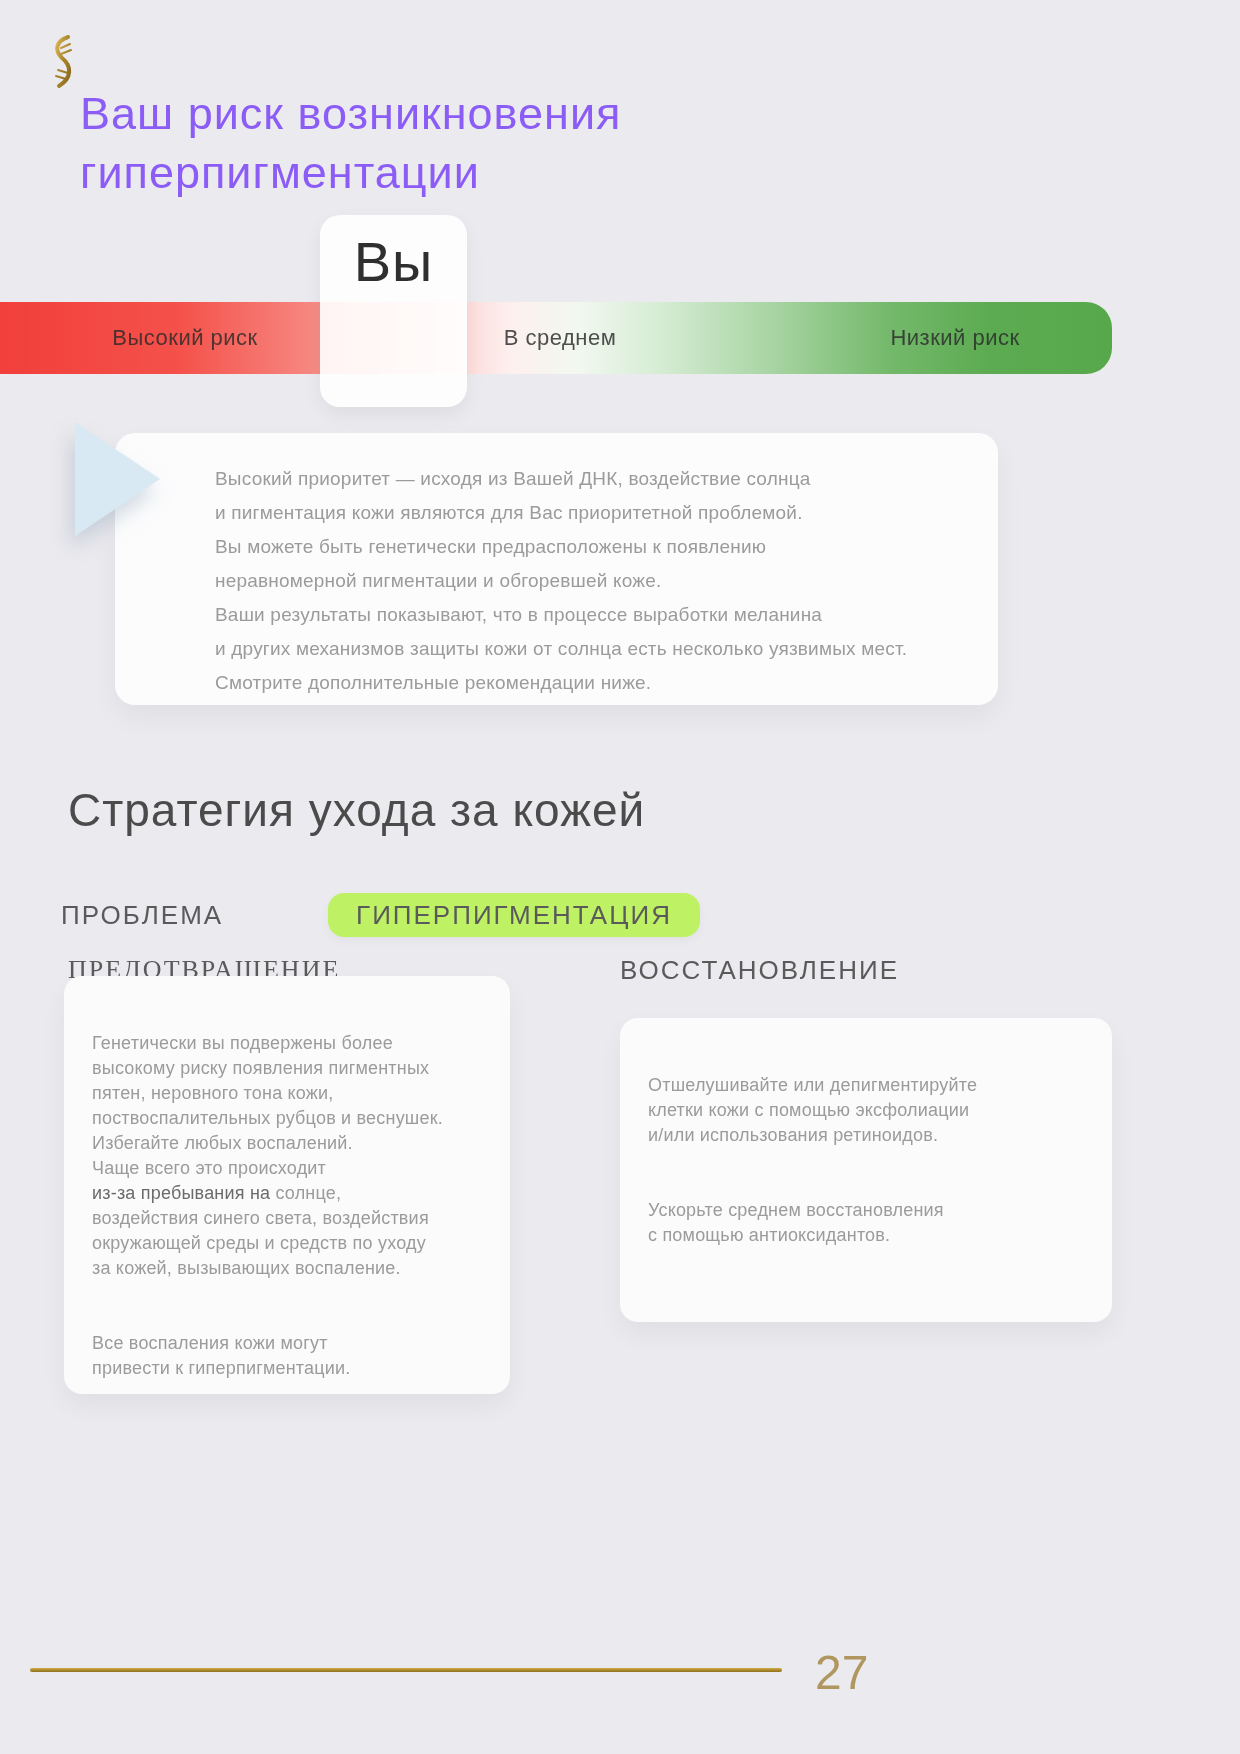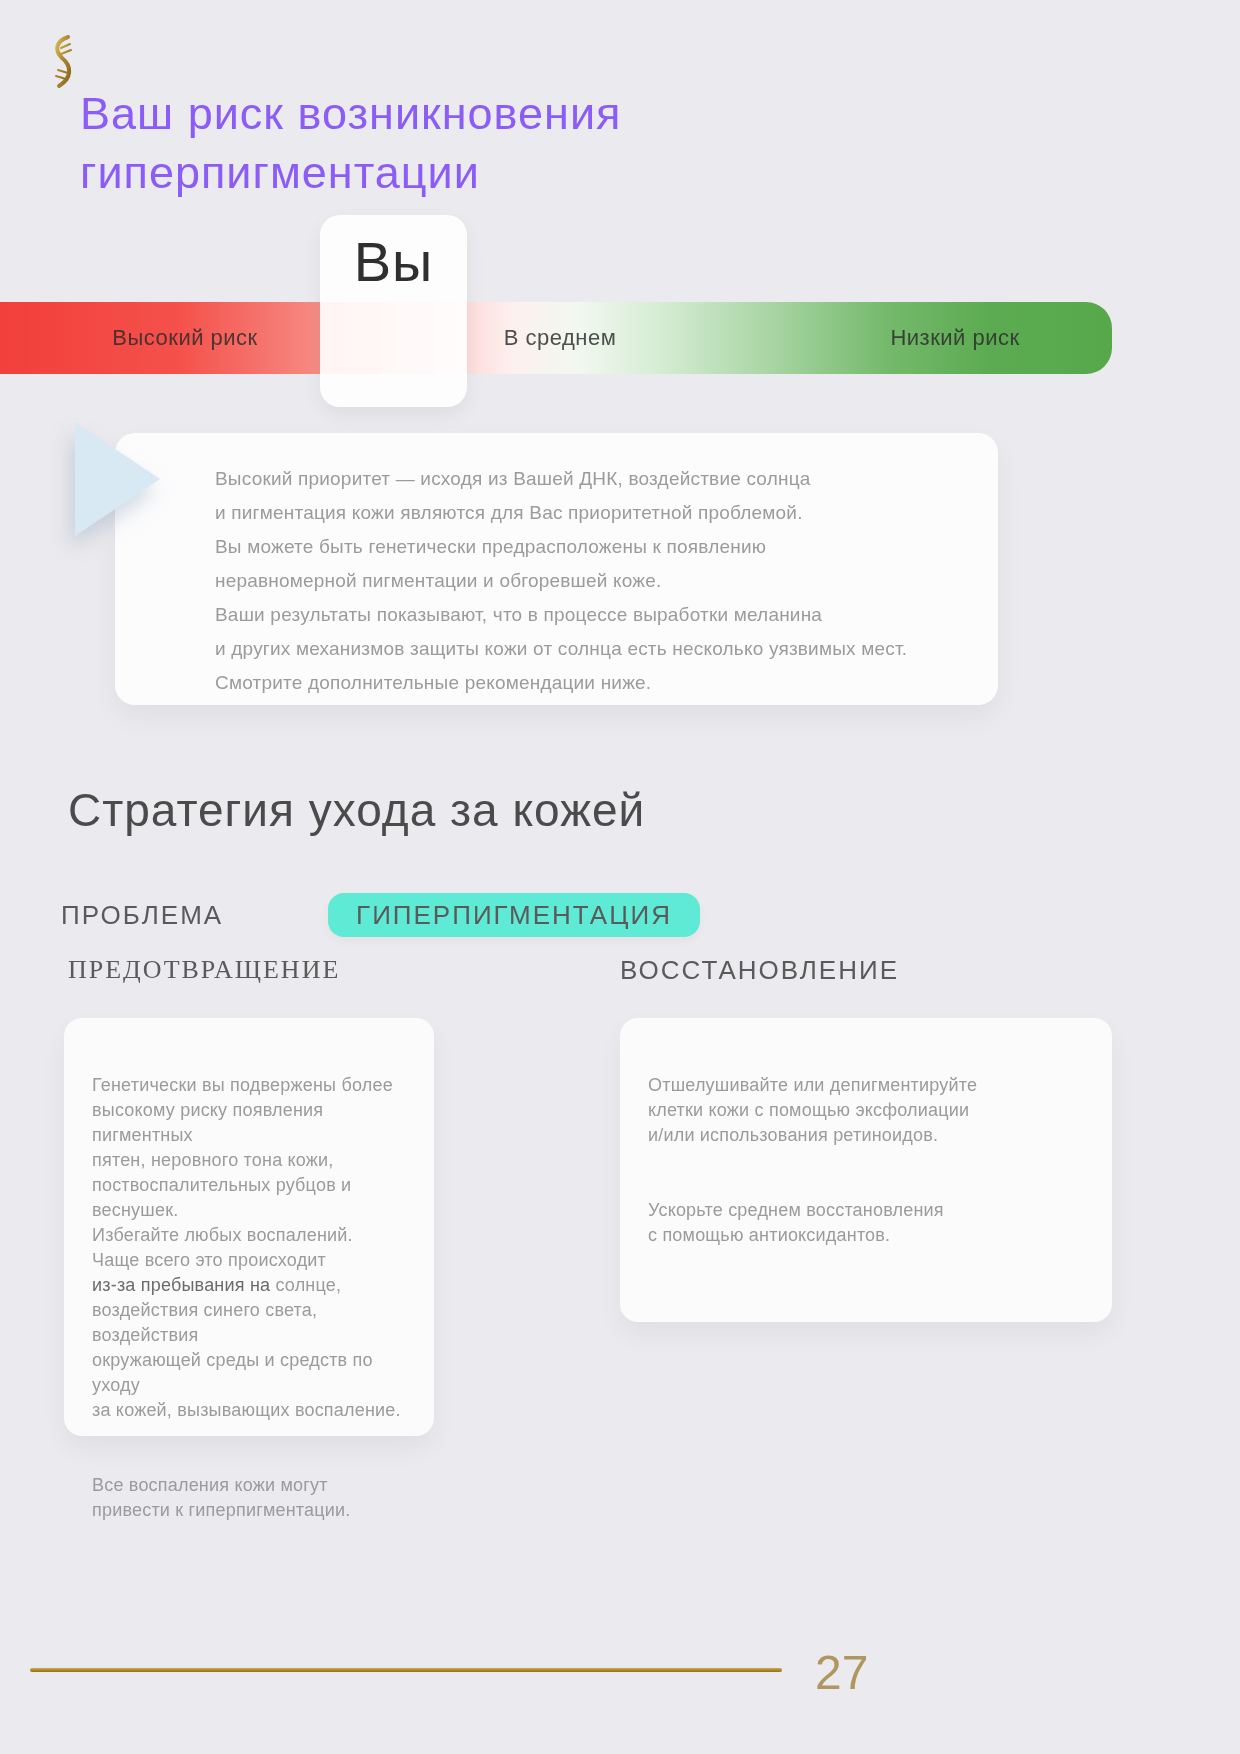--- a/index.html
+++ b/index.html
@@ -34,28 +34,28 @@
   .triangle{position:absolute;left:75px;top:422px;width:0;height:0;
       border-top:57px solid transparent;border-bottom:57px solid transparent;
       border-left:85px solid #d8e9f3;
       filter:drop-shadow(-4px 12px 10px rgba(110,140,165,0.30));z-index:3;}
 
   
   .h2{position:absolute;left:68px;top:783px;font-size:46px;font-weight:300;color:#4b4b4b;letter-spacing:1px;}
   .problem-row{position:absolute;left:61px;top:893px;height:44px;display:flex;align-items:center;}
   .label-caps{font-size:26px;font-weight:300;color:#5a5a5a;letter-spacing:2px;}
   .problem-pill{position:absolute;left:328px;top:893px;width:372px;height:44px;border-radius:16px;
-      background:#5eead4;box-shadow:0 4px 10px rgba(0,0,0,0.04);
+      background:#bef264;box-shadow:0 4px 10px rgba(0,0,0,0.04);
       display:flex;align-items:center;justify-content:center;}
   .col-head-left{position:absolute;left:68px;top:955px;font-family:Liberation Serif, serif;}
   .col-head-right{position:absolute;left:620px;top:955px;}
 
   
   .card{position:absolute;background:#fbfbfc;border-radius:18px;box-shadow:0 12px 26px rgba(0,0,0,0.05);}
-  .card.left{left:64px;top:1018px;width:370px;height:418px;}
+  .card.left{left:64px;top:976px;width:446px;height:418px;}
   .card.right{left:620px;top:1018px;width:492px;height:304px;}
   .card .body{position:absolute;left:28px;top:30px;right:24px;font-size:18px;line-height:25px;
       color:#9b9b9b;white-space:pre-line;letter-spacing:0.2px;}
   .card .body p{margin:0 0 25px 0;white-space:pre-line;}
   .seg-bold{color:#6b6b6b;}
 
   
   .footer-line{position:absolute;left:30px;top:1668px;width:752px;height:4px;border-radius:2px;
       background:linear-gradient(180deg,#d3ad45 0%,#a8852a 60%,#8f7120 100%);}
   .page-num{position:absolute;left:815px;top:1645px;font-size:48px;font-weight:300;color:#b0975f;}

